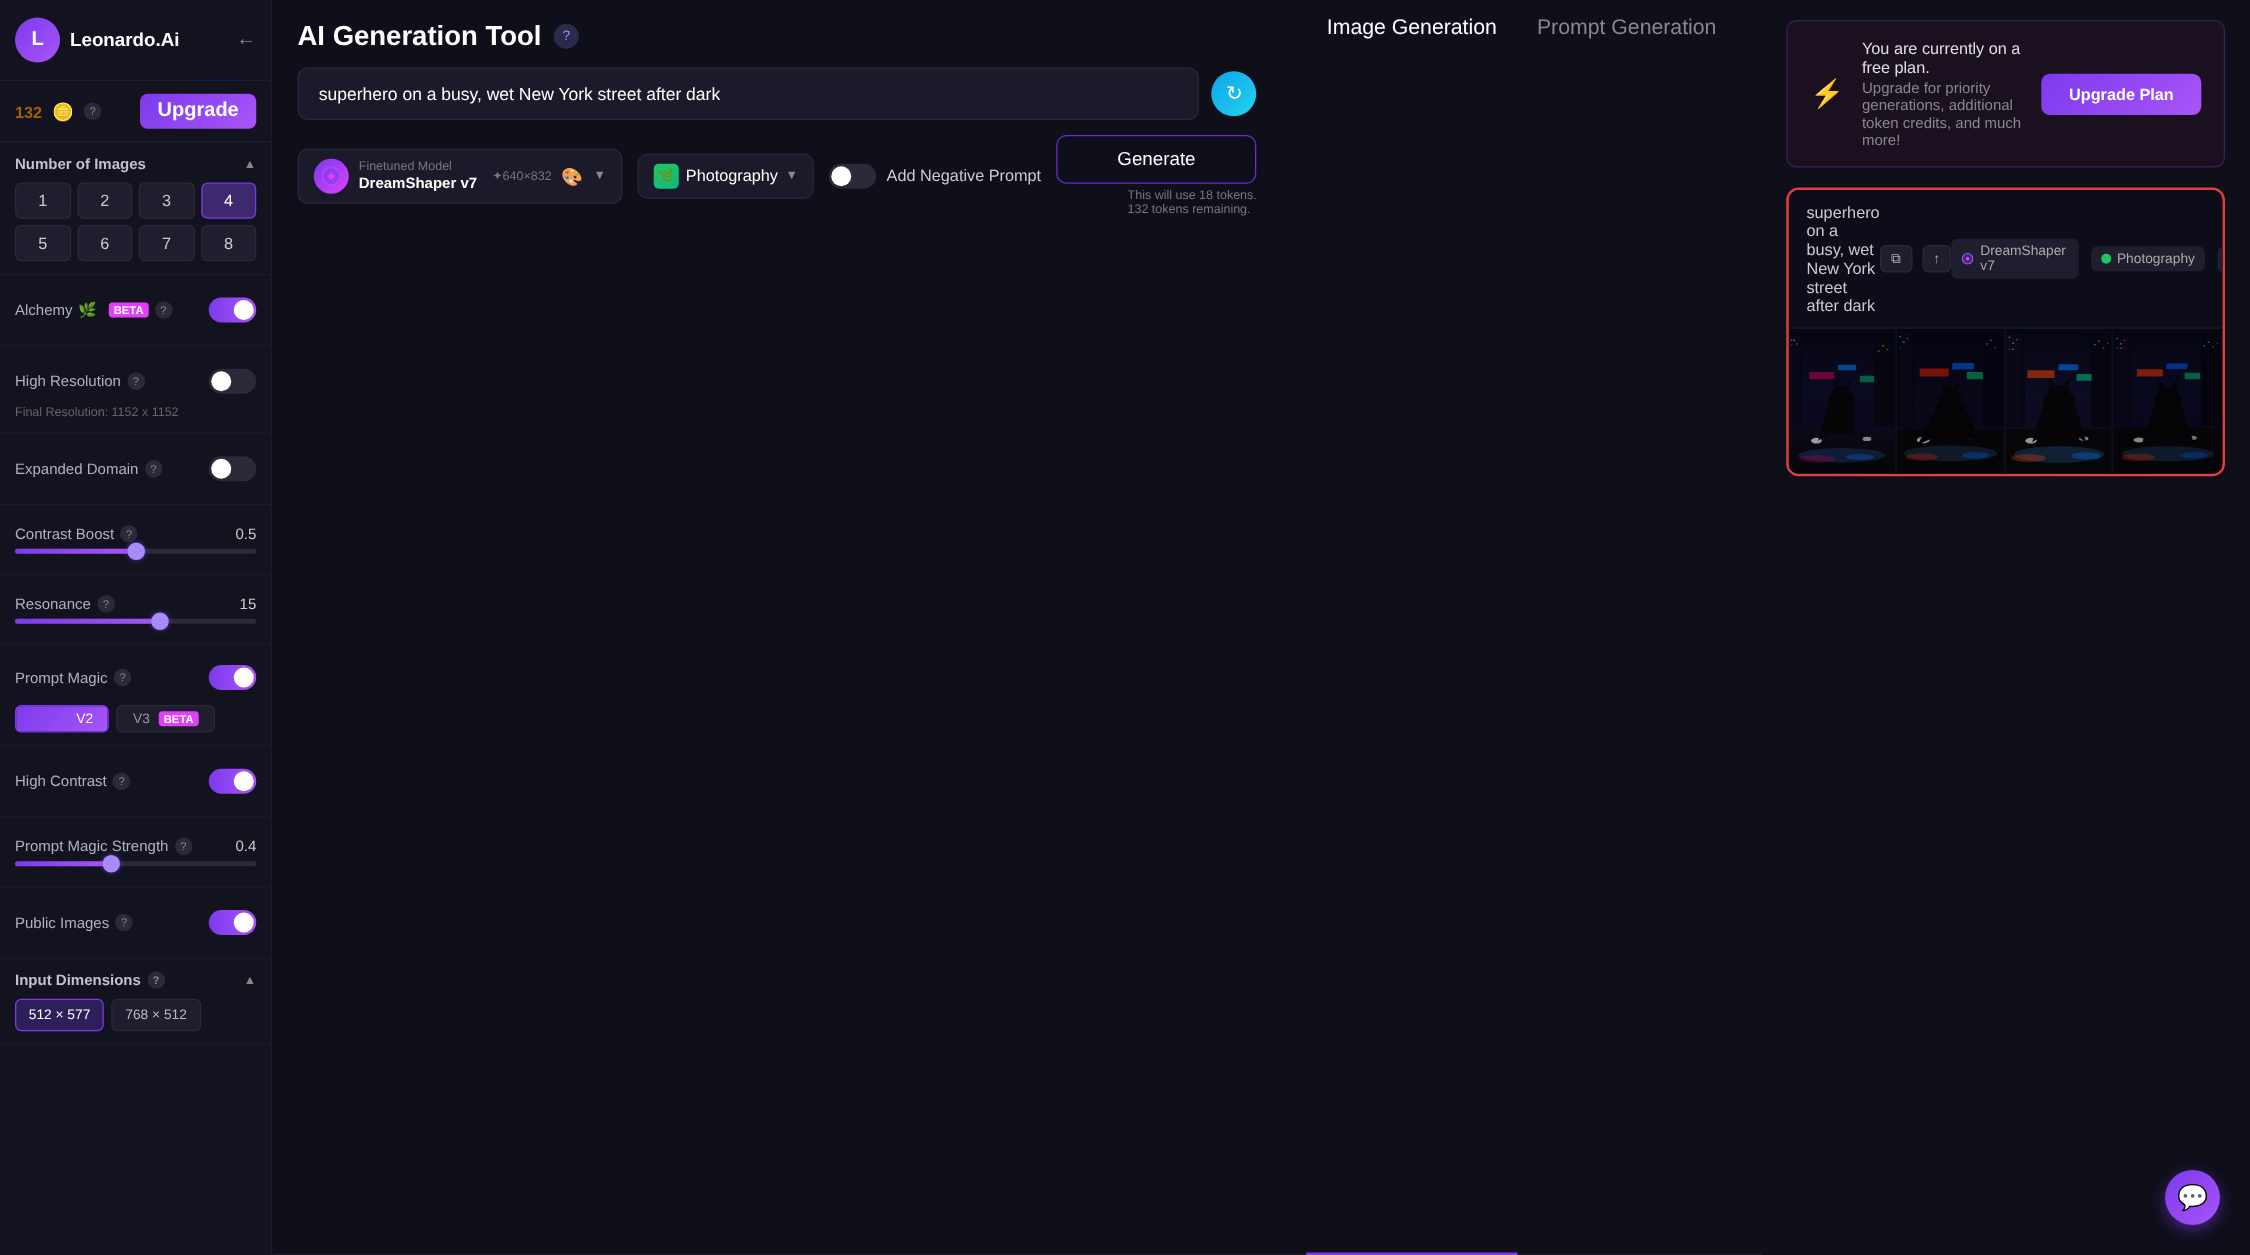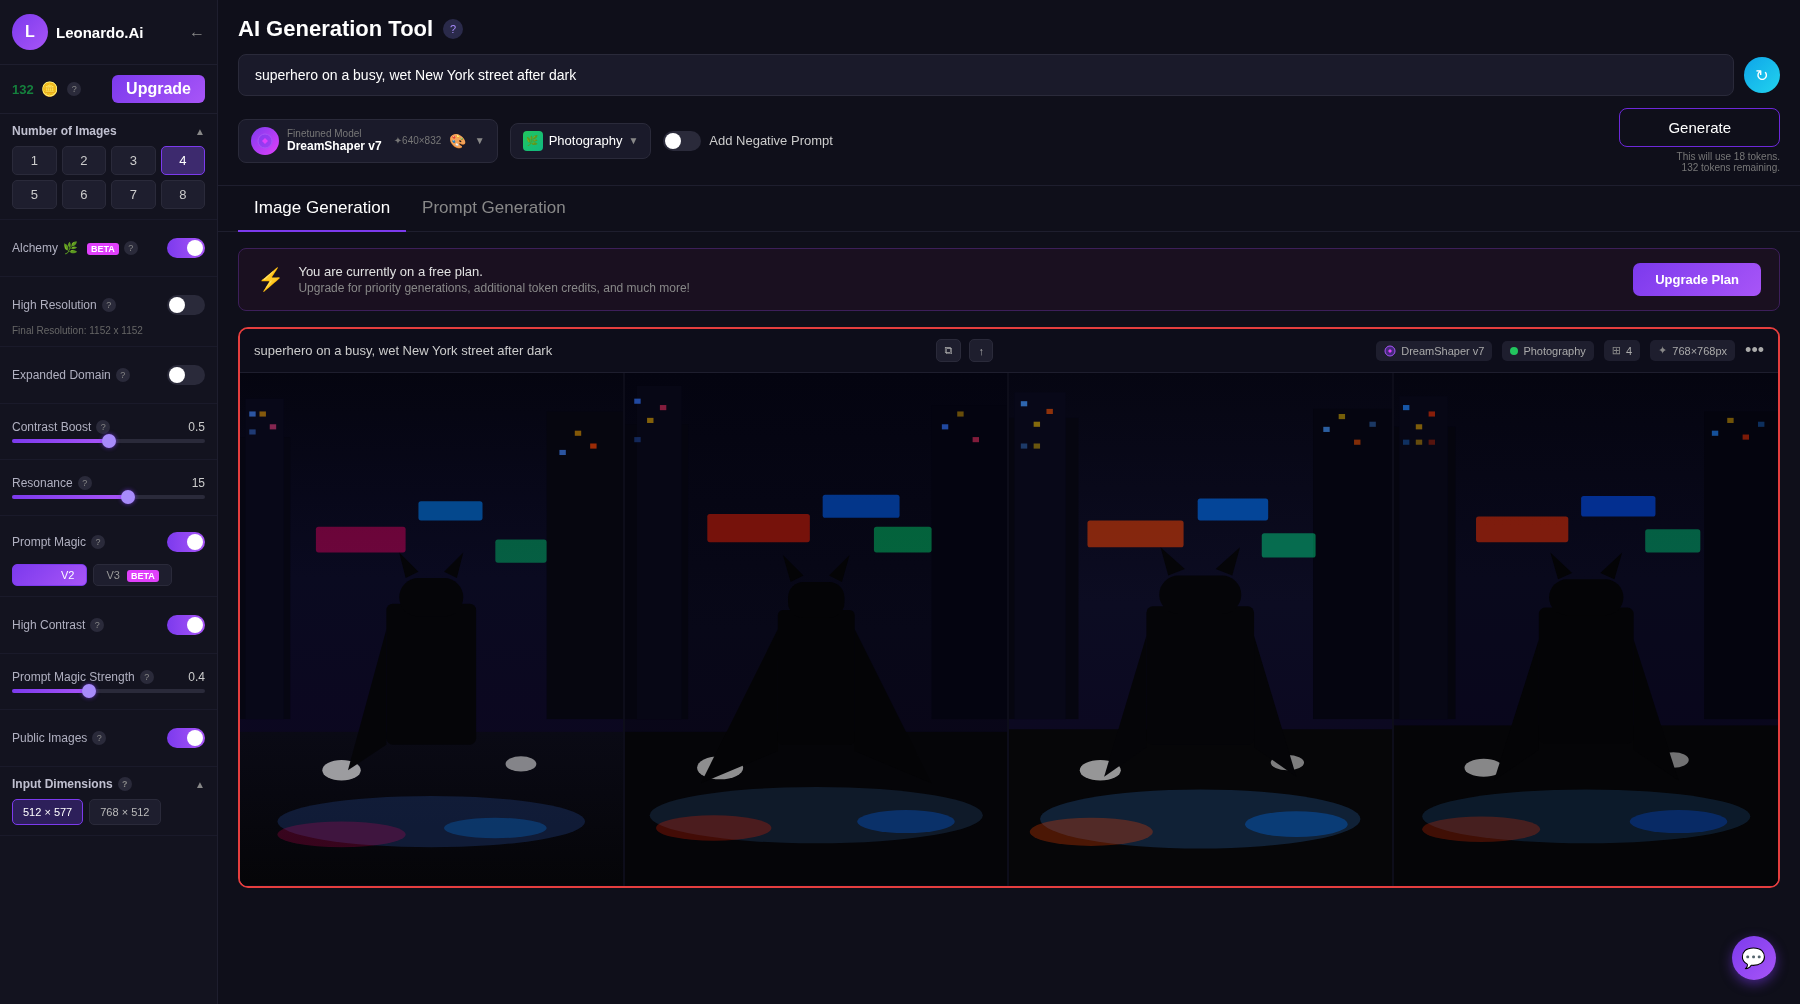--- a/index.html
+++ b/index.html
@@ -54,21 +54,21 @@
     }
     .back-arrow {
       color: #888; font-size: 16px; cursor: pointer;
     }
 
     .token-row {
       display: flex; align-items: center; gap: 8px;
       padding: 10px 12px;
       border-bottom: 1px solid #1e1e2e;
     }
-    .token-count { font-size: 13px; font-weight: 600; color: #15803d; }
+    .token-count { font-size: 13px; font-weight: 600; color: #a16207; }
     .token-icon { font-size: 14px; color: #a78bfa; }
     .upgrade-btn {
       background: linear-gradient(135deg, #7c3aed, #a855f7);
       color: #fff; border: none; border-radius: 6px;
       padding: 5px 14px; font-size: 16px; font-weight: 600;
       cursor: pointer; margin-left: auto;
     }
 
     .sidebar-section {
       padding: 10px 12px;
@@ -95,21 +95,21 @@
     .num-btn.active {
       background: #3d2a6e; border-color: #7c3aed; color: #fff;
     }
 
     .toggle-row {
       display: flex; align-items: center; justify-content: space-between;
       padding: 8px 0;
     }
     .toggle-label {
       font-size: 12px; color: #b0b0c0;
-      display: flex; align-items: flex-end; gap: 5px;
+      display: flex; align-items: center; gap: 5px;
     }
     .help-circle {
       width: 14px; height: 14px; border-radius: 50%;
       background: #2a2a3a; color: #888; font-size: 9px;
       display: flex; align-items: center; justify-content: center;
       cursor: pointer;
     }
 
     .toggle-switch {
       width: 38px; height: 20px;
@@ -175,21 +175,21 @@
       background: #1e1e2e; border: 1px solid #2a2a3a;
       color: #bbb; border-radius: 5px; padding: 6px 10px;
       font-size: 11px; cursor: pointer;
     }
     .dim-btn.active { border-color: #7c3aed; background: #2d1f5a; color: #fff; }
 
     
     .main {
       flex: 1;
       display: flex;
-      flex-direction: column;
+      flex-direction: row;
       background: #0f0f1a;
       overflow: hidden;
     }
 
     .top-bar {
       padding: 16px 20px 12px;
       border-bottom: 1px solid #1e1e2e;
     }
 
     .tool-title-row {
@@ -268,21 +268,21 @@
     }
     .neg-label { font-size: 13px; color: #ccc; }
 
     .generate-section { margin-left: auto; display: flex; flex-direction: column; align-items: flex-end; }
     .generate-btn {
       background: transparent; border: 1px solid #6d28d9;
       color: #fff; border-radius: 8px; padding: 10px 48px;
       font-size: 15px; font-weight: 400; cursor: pointer;
       white-space: nowrap;
     }
-    .token-info { font-size: 10px; color: #777; text-align: right; margin-top: 4px; }
+    .token-info { font-size: 10px; color: #777; margin-top: 4px; }
 
     
     .tabs-row {
       display: flex; gap: 0; padding: 0 20px;
       border-bottom: 1px solid #1e1e2e;
     }
     .tab {
       padding: 12px 16px; font-size: 17px; color: #888;
       cursor: pointer; border-bottom: 2px solid transparent;
       margin-bottom: -1px;

